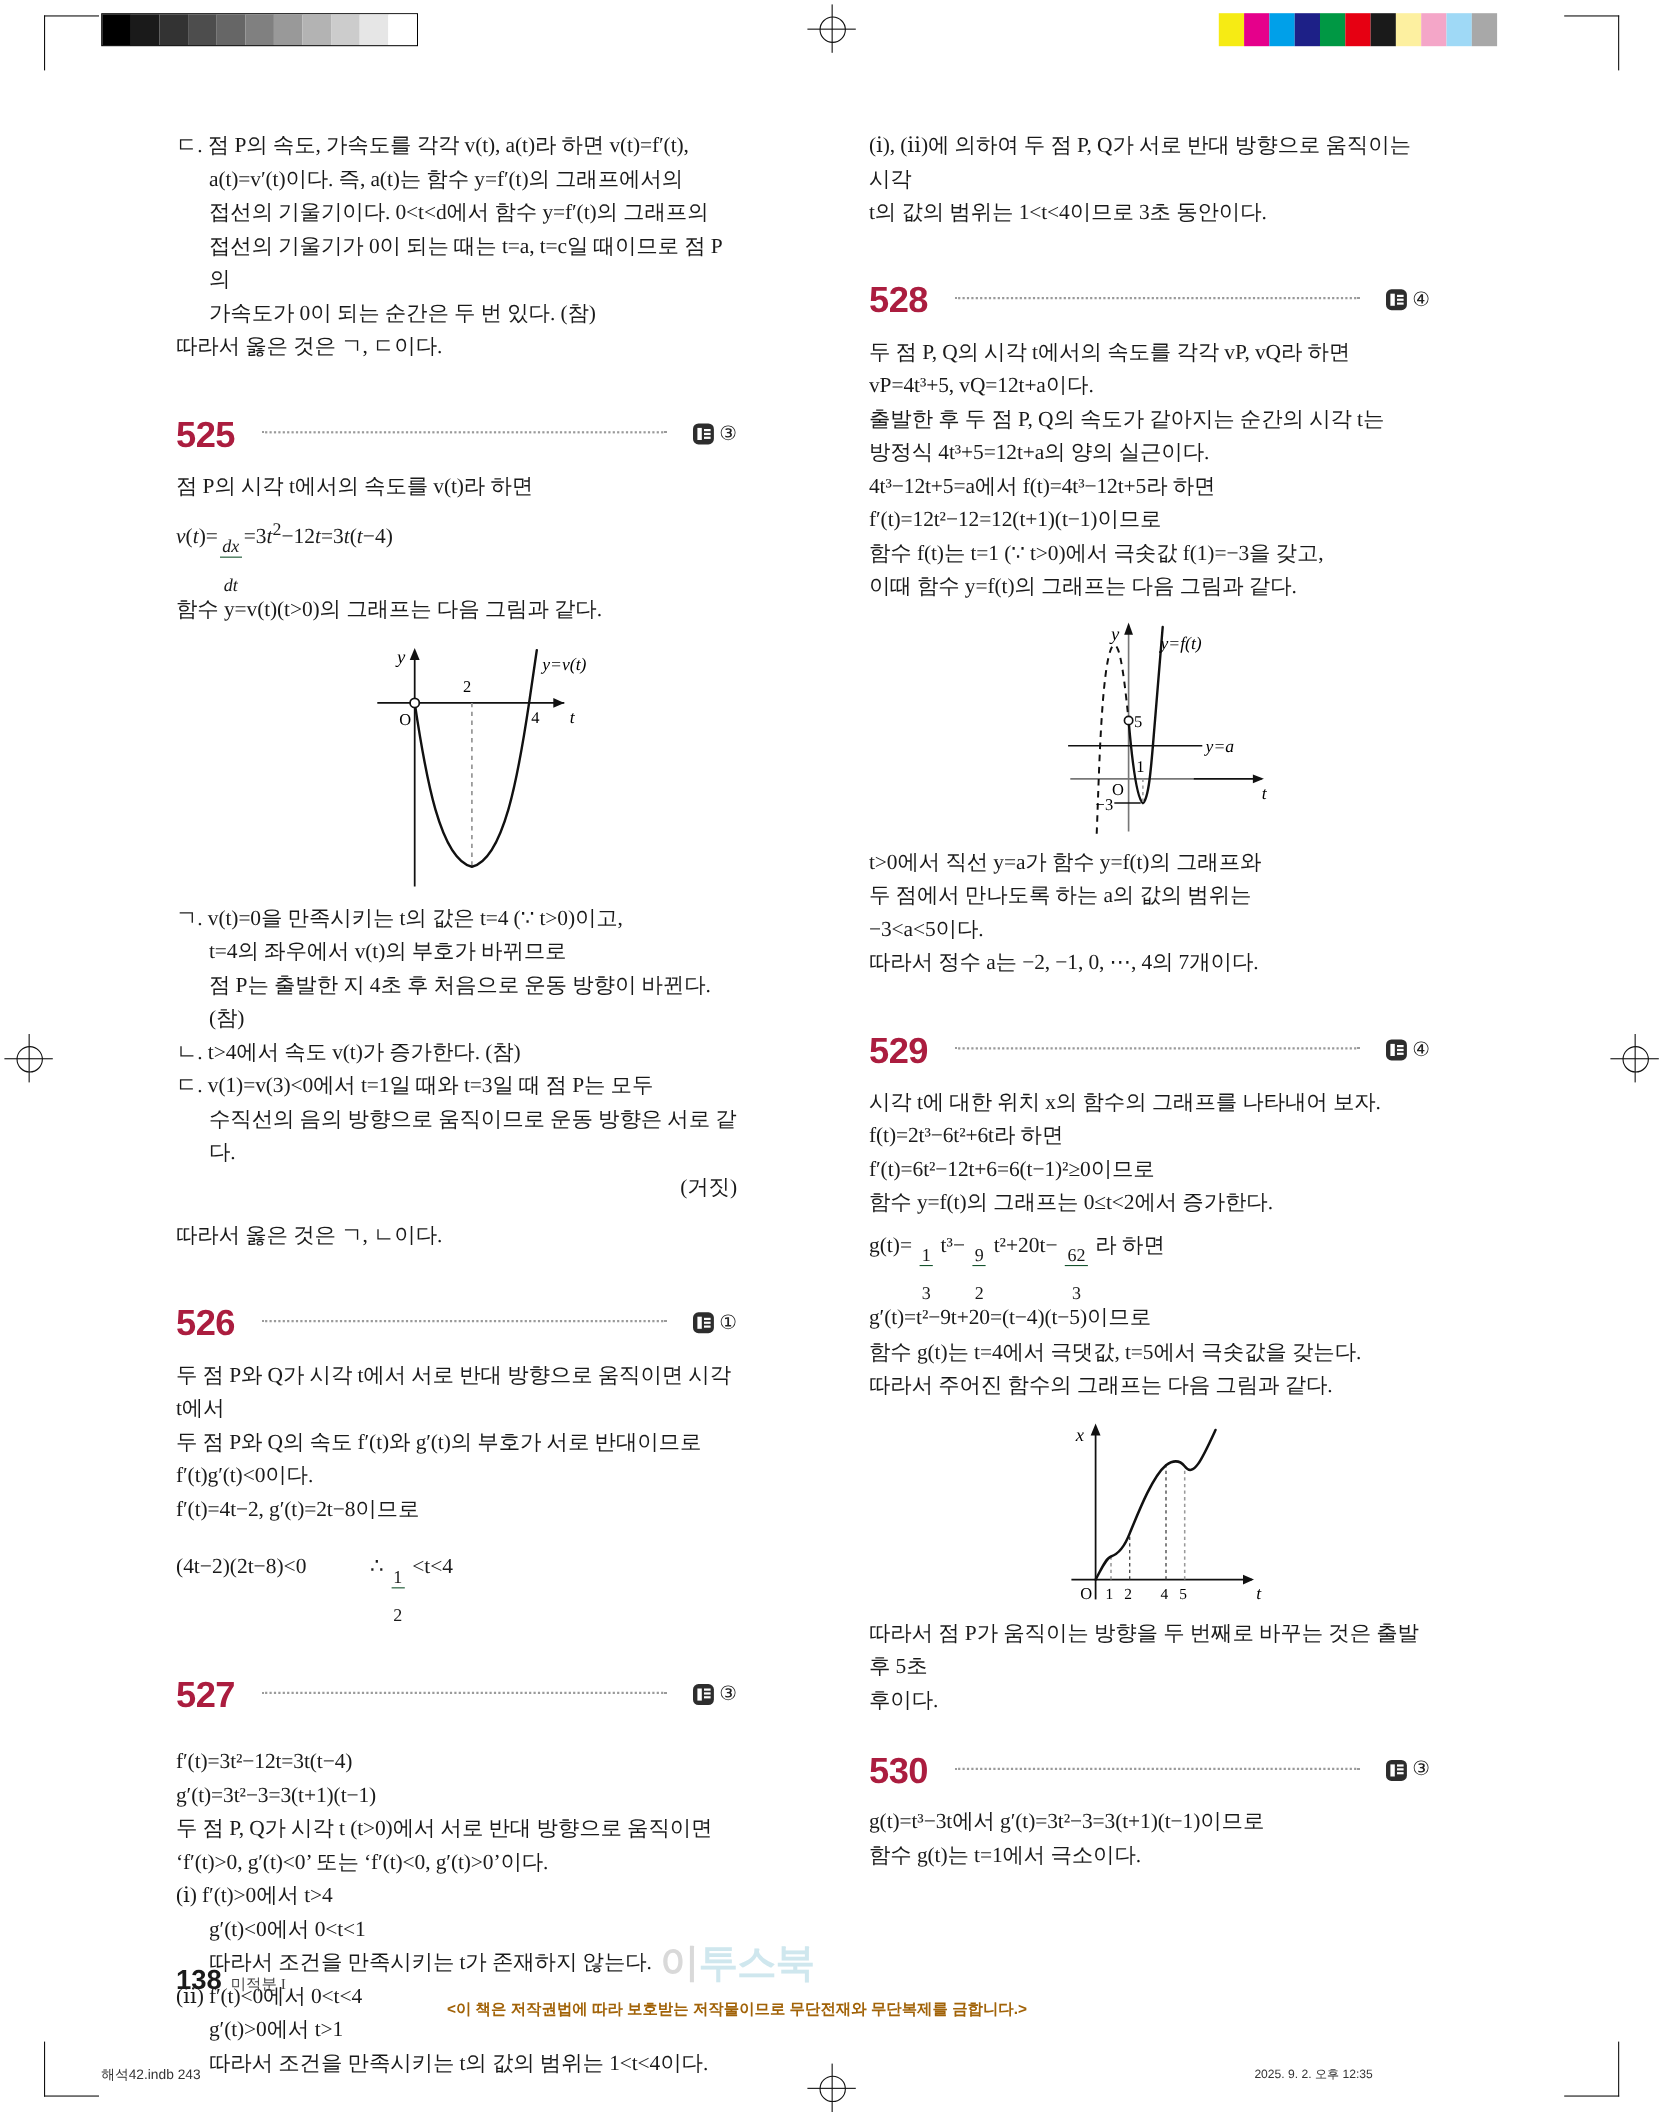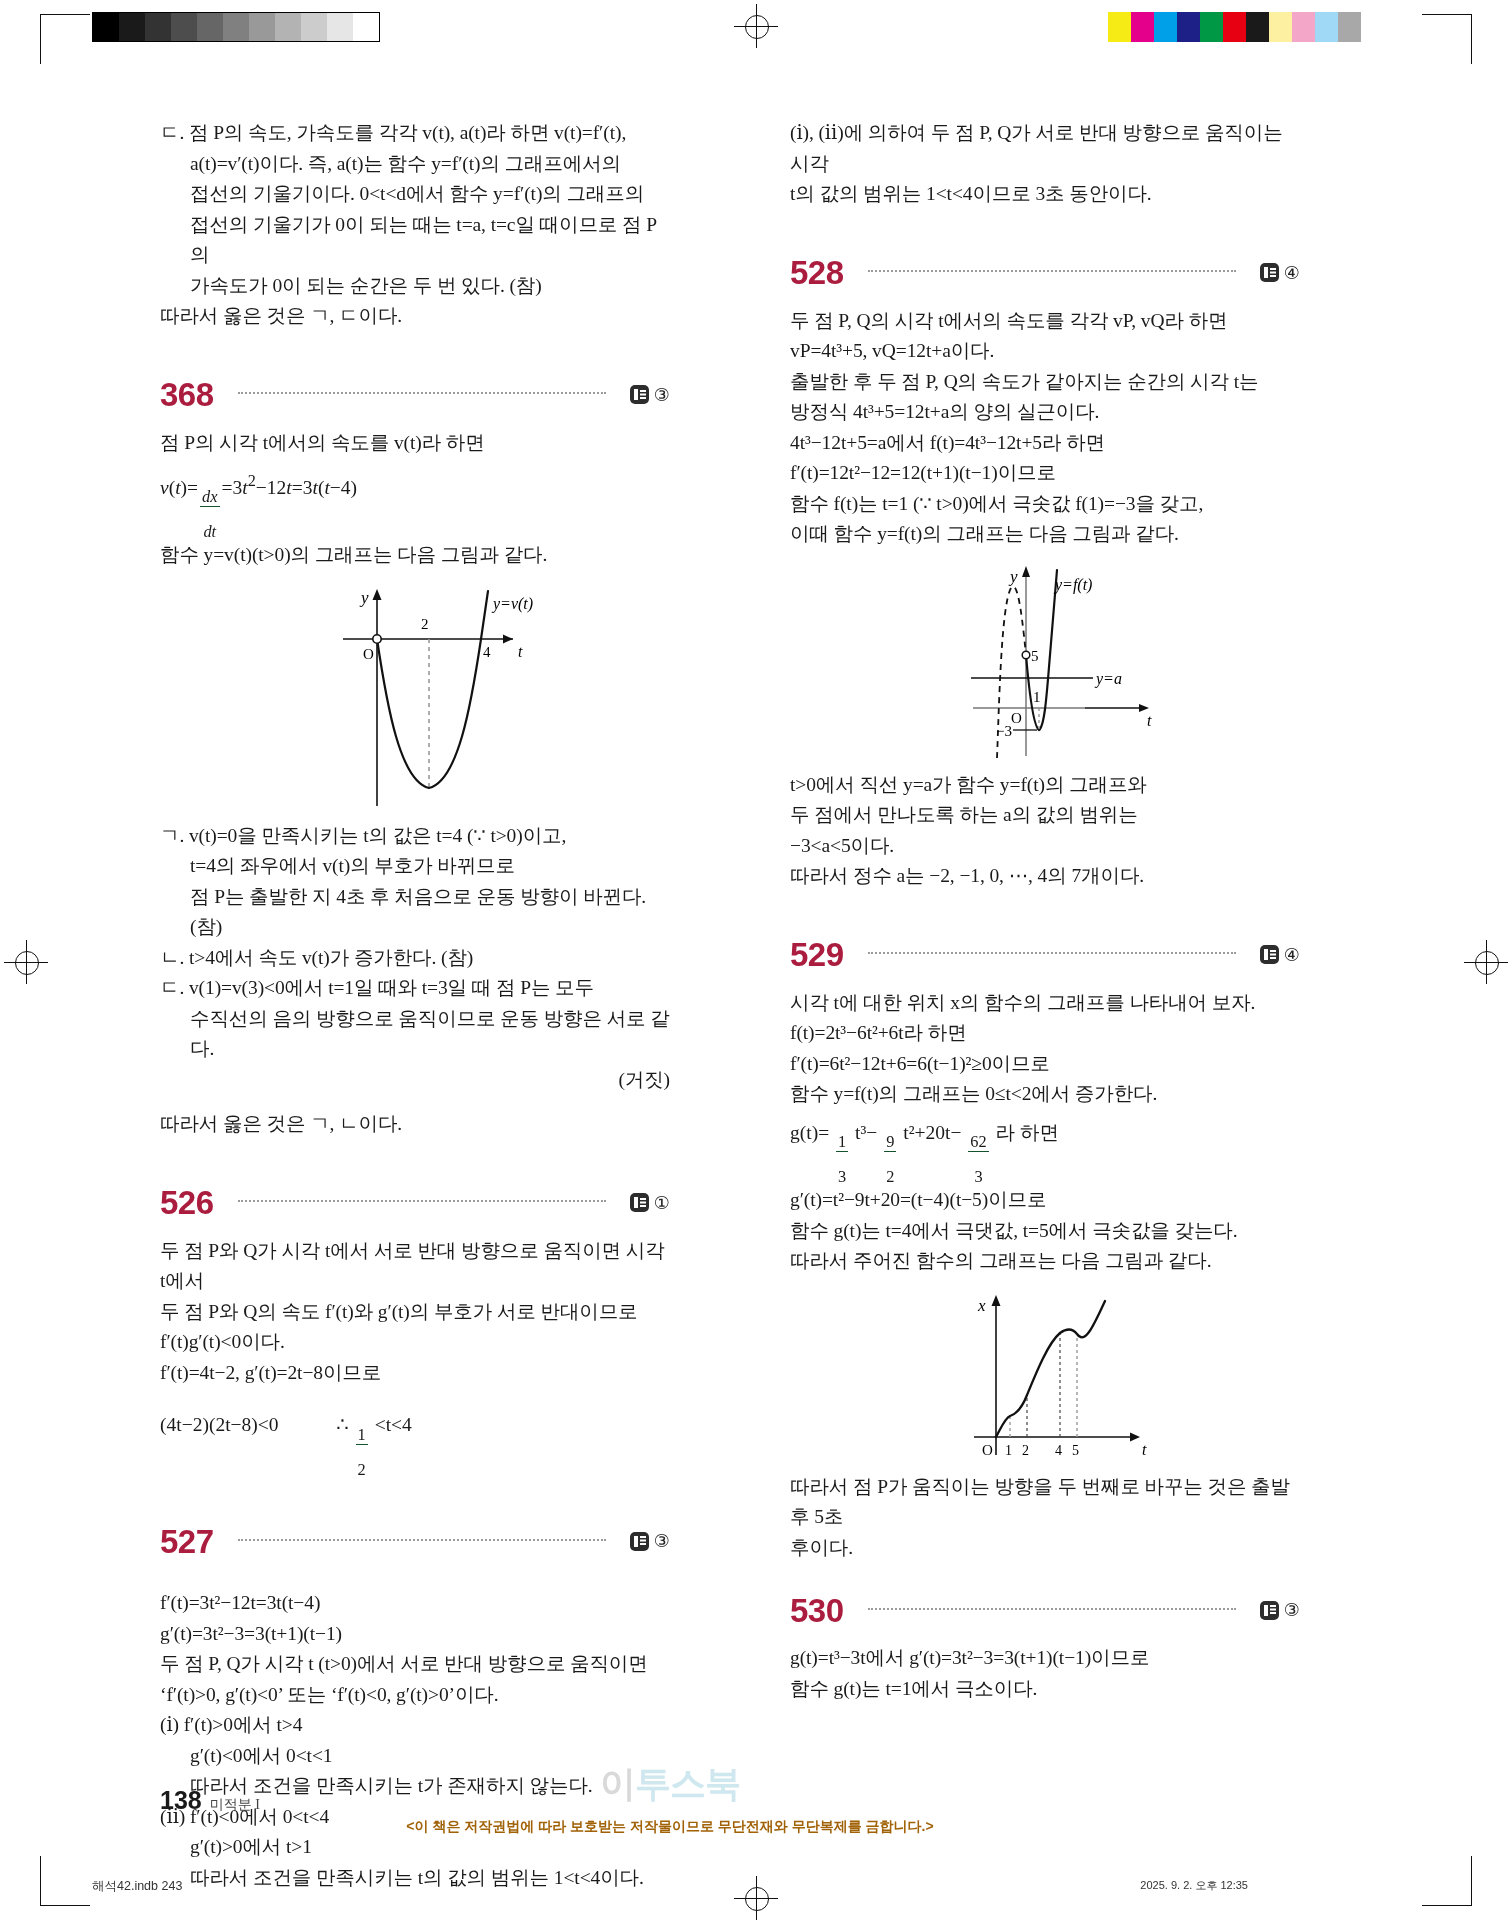--- a/index.html
+++ b/index.html
@@ -296,21 +296,21 @@
       <div class="txt hang">접선의 기울기이다. 0&lt;t&lt;d에서 함수 y=f′(t)의 그래프의</div>
       <div class="txt hang">접선의 기울기가 0이 되는 때는 t=a, t=c일 때이므로 점 P의</div>
       <div class="txt hang">가속도가 0이 되는 순간은 두 번 있다. (참)</div>
       <div class="txt">따라서 옳은 것은 ㄱ, ㄷ이다.</div>
     </div>
 
     <div class="spacer-l"></div>
 
     <div>
       <div class="prob-head">
-        <span class="prob-num">368</span>
+        <span class="prob-num">525</span>
         <span class="dotline"></span>
         <span class="ans">
           <span class="ans-icon"></span>
           <span class="ans-circ">③</span>
         </span>
       </div>
 
       <div class="txt">점 P의 시각 t에서의 속도를 v(t)라 하면</div>
 
       <div class="eq-tall">

